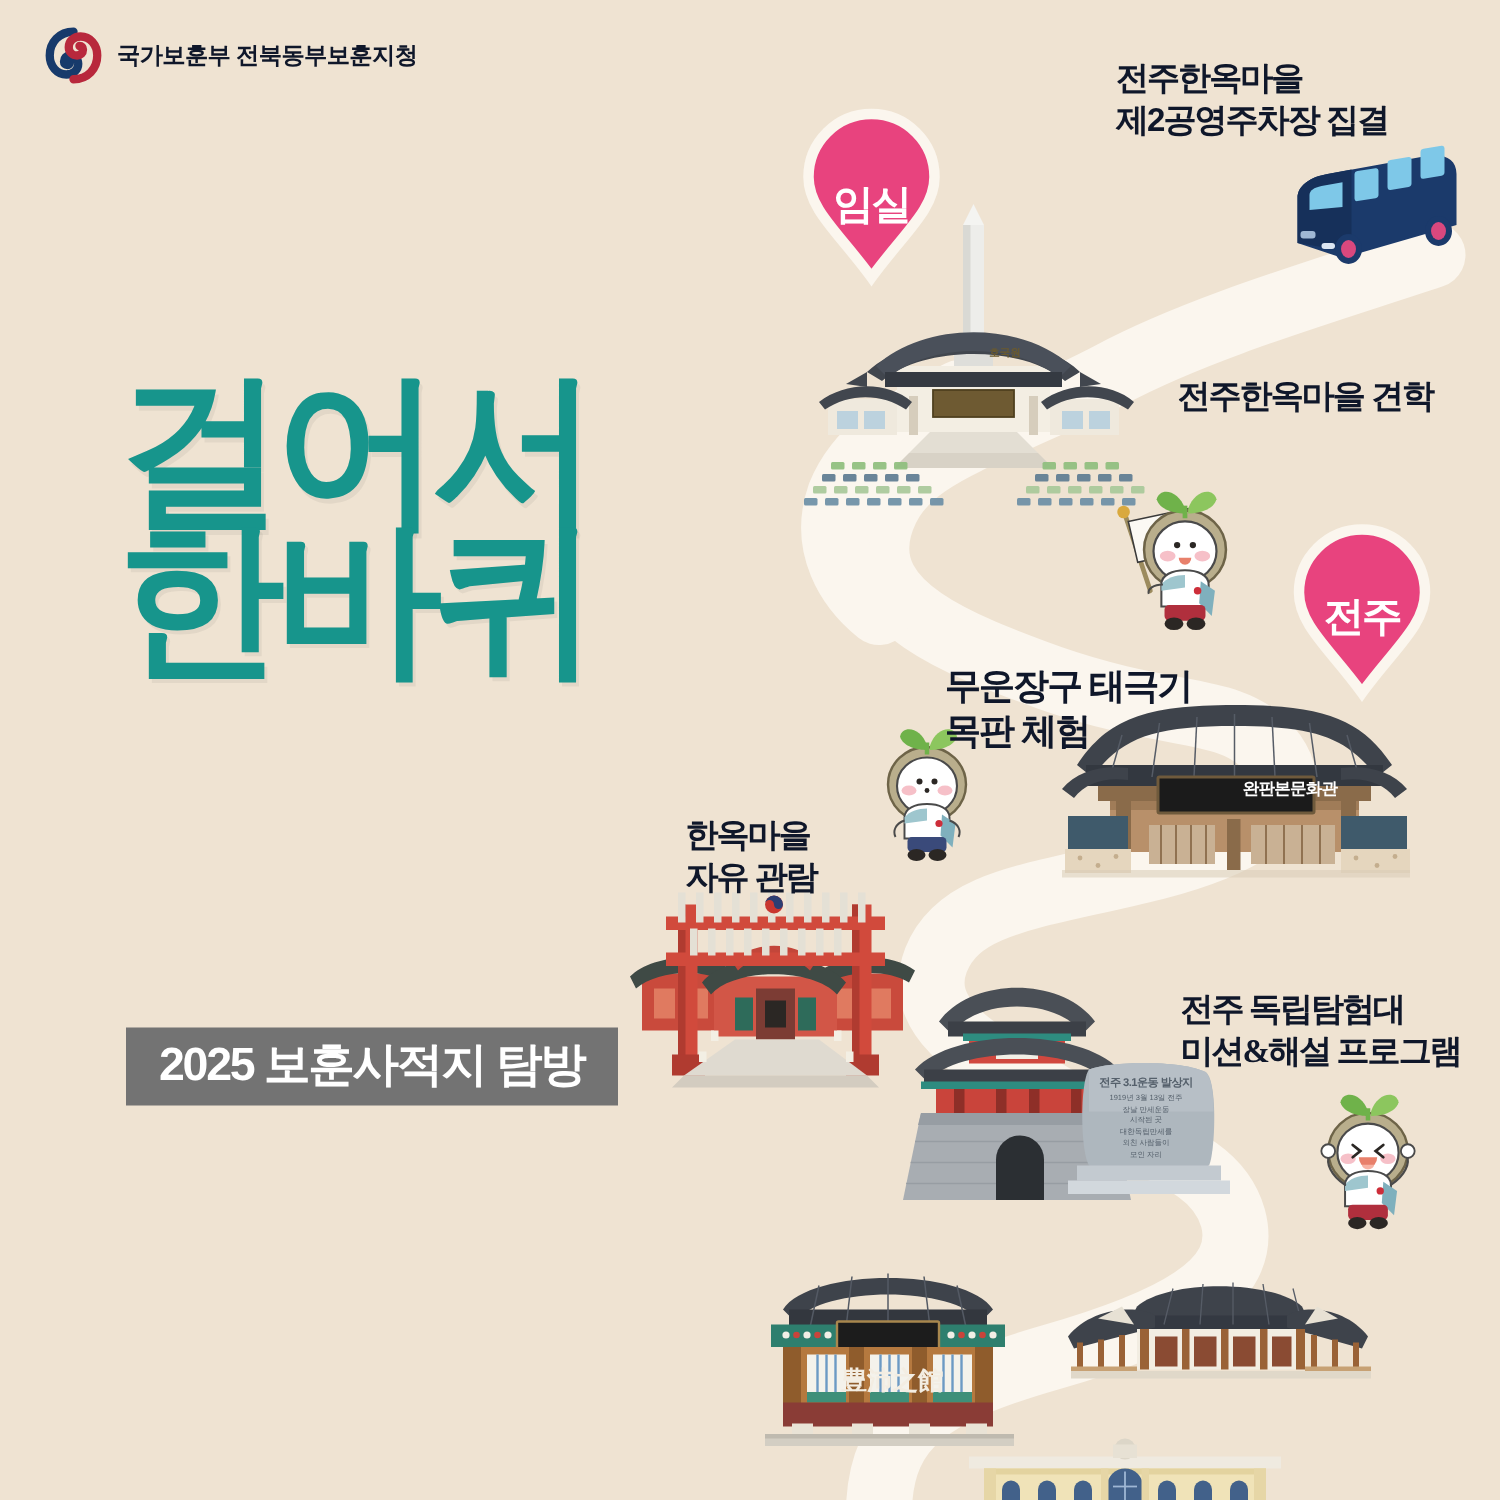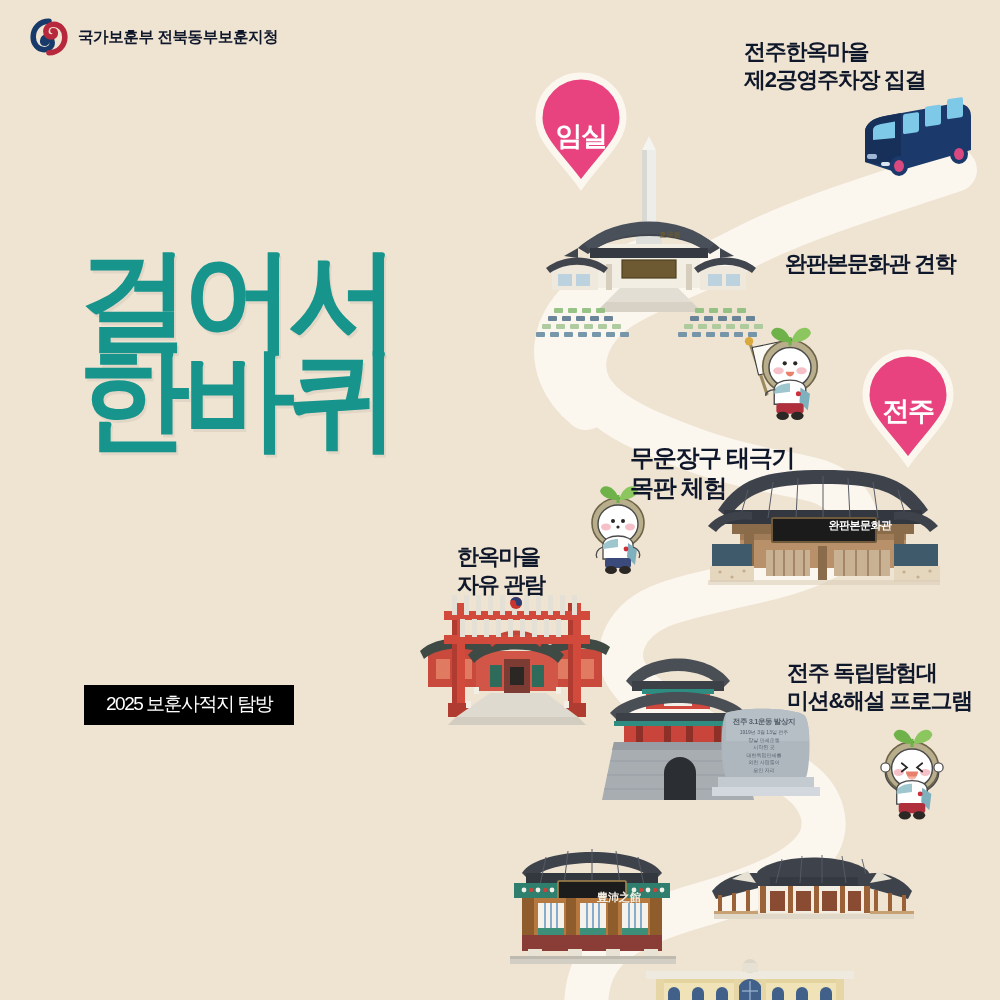--- a/index.html
+++ b/index.html
@@ -29,52 +29,52 @@
   .t-pink{color:#EE5A8B;
     text-shadow:
       -3px -3px 0 #FBEFE4, 3px -3px 0 #FBEFE4, -3px 3px 0 #FBEFE4, 3px 3px 0 #FBEFE4,
       0 -3px 0 #FBEFE4, 0 3px 0 #FBEFE4, -3px 0 0 #FBEFE4, 3px 0 0 #FBEFE4;
   }
   .title-line.l2{font-size:126px;margin-top:-6px;margin-left:18px;}
   .title-line.l3{font-size:112px;margin-top:-4px;}
 
   .subtitle-badge{
     position:absolute;left:84px;top:685px;
-    background:#000000;color:#fff;
-    font-size:19px;font-weight:400;letter-spacing:-1.5px;
+    background:#737373;color:#fff;
+    font-size:31px;font-weight:700;letter-spacing:-1.5px;
     padding:9px 22px 12px 22px;
     white-space:nowrap;line-height:1;
   }
 
   
   .cap{
     position:absolute;color:#0f172a;font-weight:800;
     letter-spacing:-1.3px;line-height:1.26;white-space:pre-line;
   }
   #cap-assemble{left:744px;top:38px;font-size:22px;}
   #cap-imsil{left:785px;top:250px;font-size:22px;}
   #cap-woodblock{left:630px;top:443px;font-size:24px;}
   #cap-hanok{left:457px;top:543px;font-size:22px;}
-  #cap-mission{left:787px;top:659px;font-size:22px;}
+  #cap-mission{left:787px;top:659px;font-size:22px;font-family:Liberation Serif, serif;}
 
   
   .pin-label{
     position:absolute;color:#fff;font-weight:900;
     font-size:27px;letter-spacing:-1.5px;white-space:nowrap;
     text-align:center;
   }
   #pin-imsil-label{left:542px;top:118px;width:78px;}
   #pin-jeonju-label{left:869px;top:393px;width:78px;}
 
   
   .sign{
     position:absolute;color:#fff;font-weight:800;white-space:nowrap;text-align:center;
   }
   #sign-wanpan{left:772px;top:518px;width:102px;font-size:11px;letter-spacing:-0.5px;padding-left:37px;}
-  #sign-pungpae{left:549px;top:890px;width:92px;font-size:11px;letter-spacing:0px;color:#F3EDE2;text-align:right;}
+  #sign-pungpae{left:549px;top:909px;width:92px;font-size:17px;letter-spacing:0px;color:#F3EDE2;}
   #sign-hoguk{left:649px;top:230px;width:42px;font-size:7px;color:#6b5a2e;}
 
   
   #monument-text{
     position:absolute;left:727px;top:717px;width:74px;
     text-align:center;color:#55606b;
   }
   #monument-text .mt-title{font-size:7.5px;font-weight:800;letter-spacing:-0.4px;display:block;}
   #monument-text .mt-body{font-size:5px;line-height:1.5;display:block;margin-top:2px;white-space:pre-line;}
 </style>
@@ -680,21 +680,21 @@
 
   <div class="title-block">
     <div class="title-line l1 t-teal">걸어서</div>
     <div class="title-line l3 t-teal">한바퀴</div>
   </div>
 
   <div class="subtitle-badge">2025 보훈사적지 탐방</div>
 
   <div class="cap" id="cap-assemble">전주한옥마을
 제2공영주차장 집결</div>
-  <div class="cap" id="cap-imsil">완판본문화관 견학</div>
+  <div class="cap" id="cap-imsil">전주한옥마을 견학</div>
   <div class="cap" id="cap-woodblock">무운장구 태극기
 목판 체험</div>
   <div class="cap" id="cap-hanok">한옥마을
 자유 관람</div>
   <div class="cap" id="cap-mission">전주 독립탐험대
 미션&amp;해설 프로그램</div>
 
   <div class="pin-label" id="pin-imsil-label">임실</div>
   <div class="pin-label" id="pin-jeonju-label">전주</div>
 

